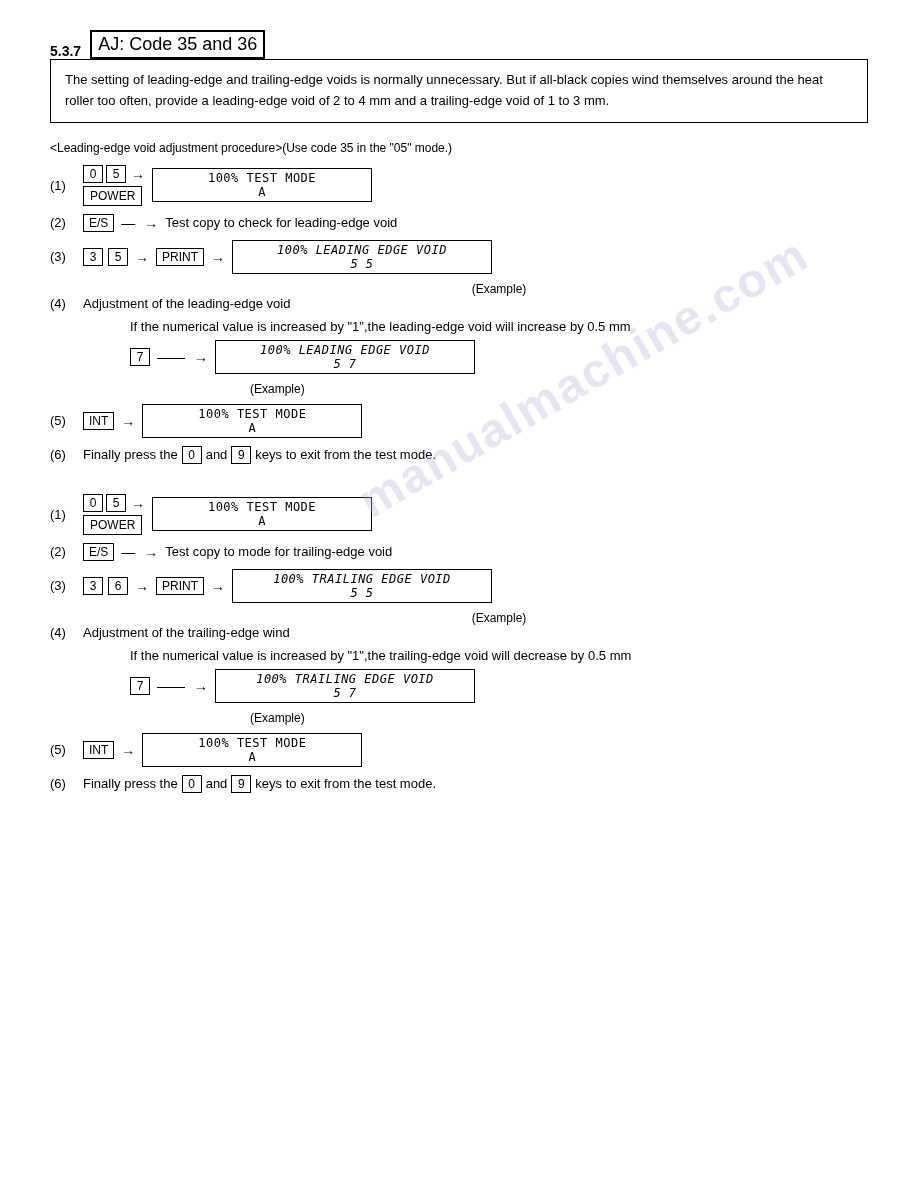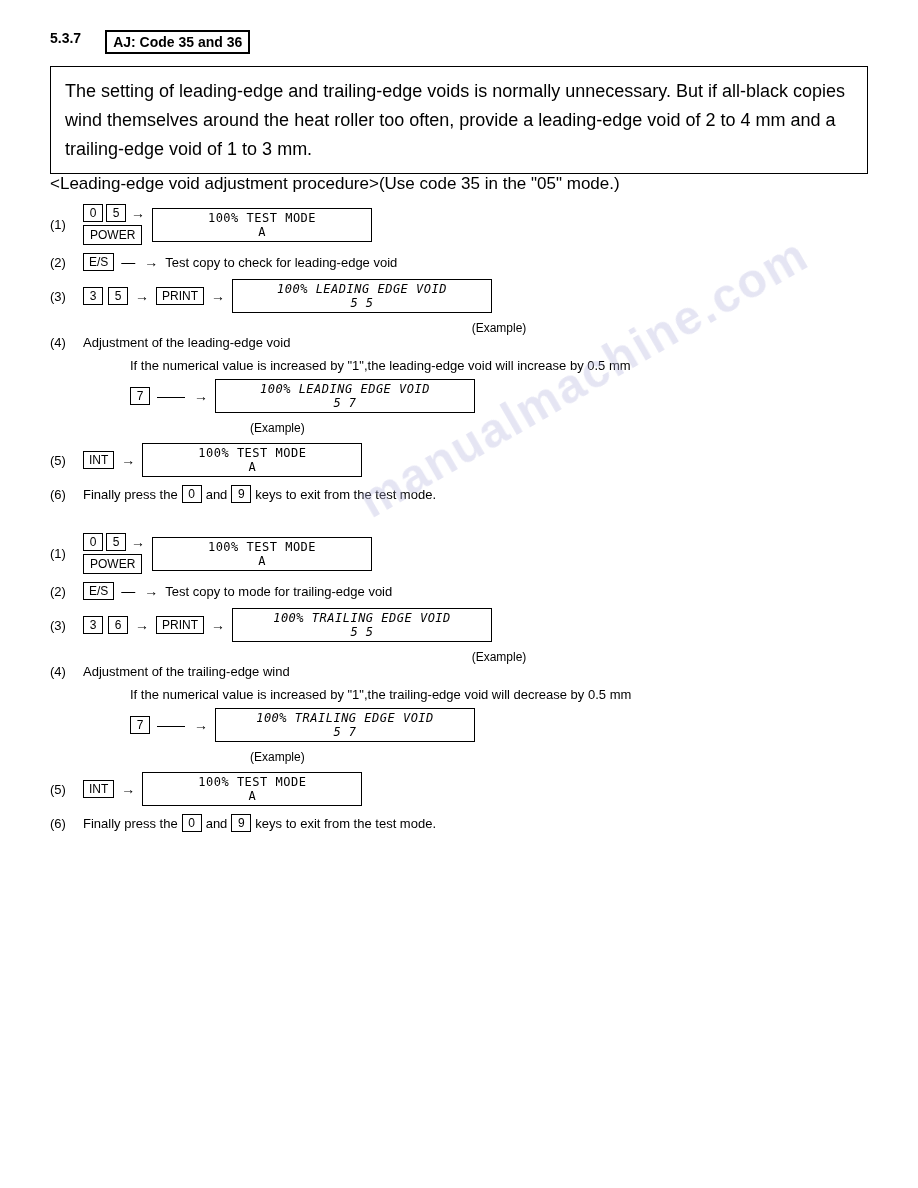--- a/index.html
+++ b/index.html
@@ -9,46 +9,46 @@
       font-size: 13px;
       color: #000;
       width: 918px;
       min-height: 1188px;
       padding: 30px 50px;
     }
 
     .section-title {
       font-size: 14px;
       font-weight: bold;
-      margin-bottom: 12px;
-      display: flex;
-      align-items: flex-start;
-      gap: 24px;
+      display: flex;
+      align-items: flex-end;
+      gap: 9px;
     }
 
     .section-title-code {
       border: 2px solid #000;
       padding: 2px 6px;
-      font-weight: bold;
-      font-size: 14px;
+      font-weight: normal;
+      font-size: 18px;
     }
 
     .info-box {
       border: 1.5px solid #000;
       padding: 10px 14px;
+      margin-bottom: 18px;
       line-height: 1.6;
-      font-size: 18px;
+      font-size: 13px;
     }
 
     .procedure-section {
       margin-bottom: 30px;
     }
 
     .procedure-header {
-      font-size: 17px;
+      font-size: 12px;
       margin-bottom: 10px;
     }
 
     .key-box {
       border: 1.5px solid #000;
       padding: 1px 5px;
       font-size: 12px;
       min-width: 20px;
       text-align: center;
       display: inline-block;

